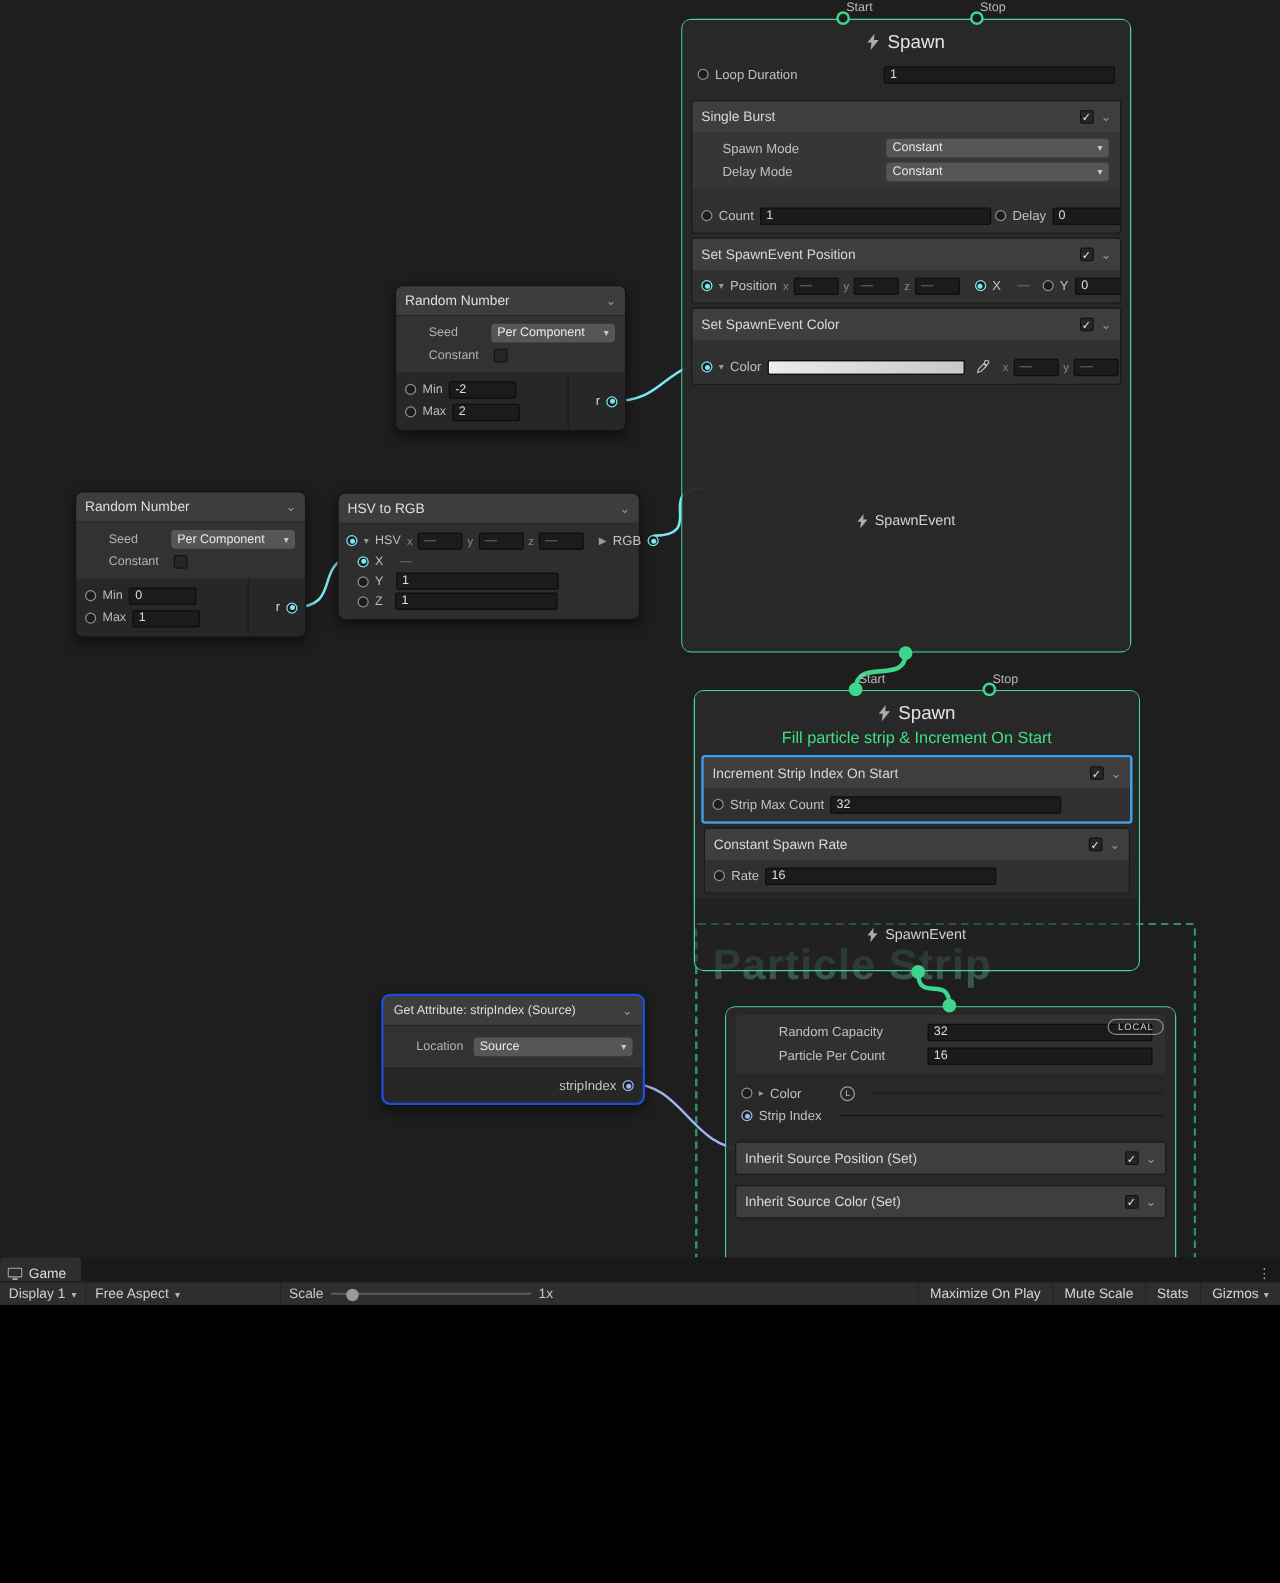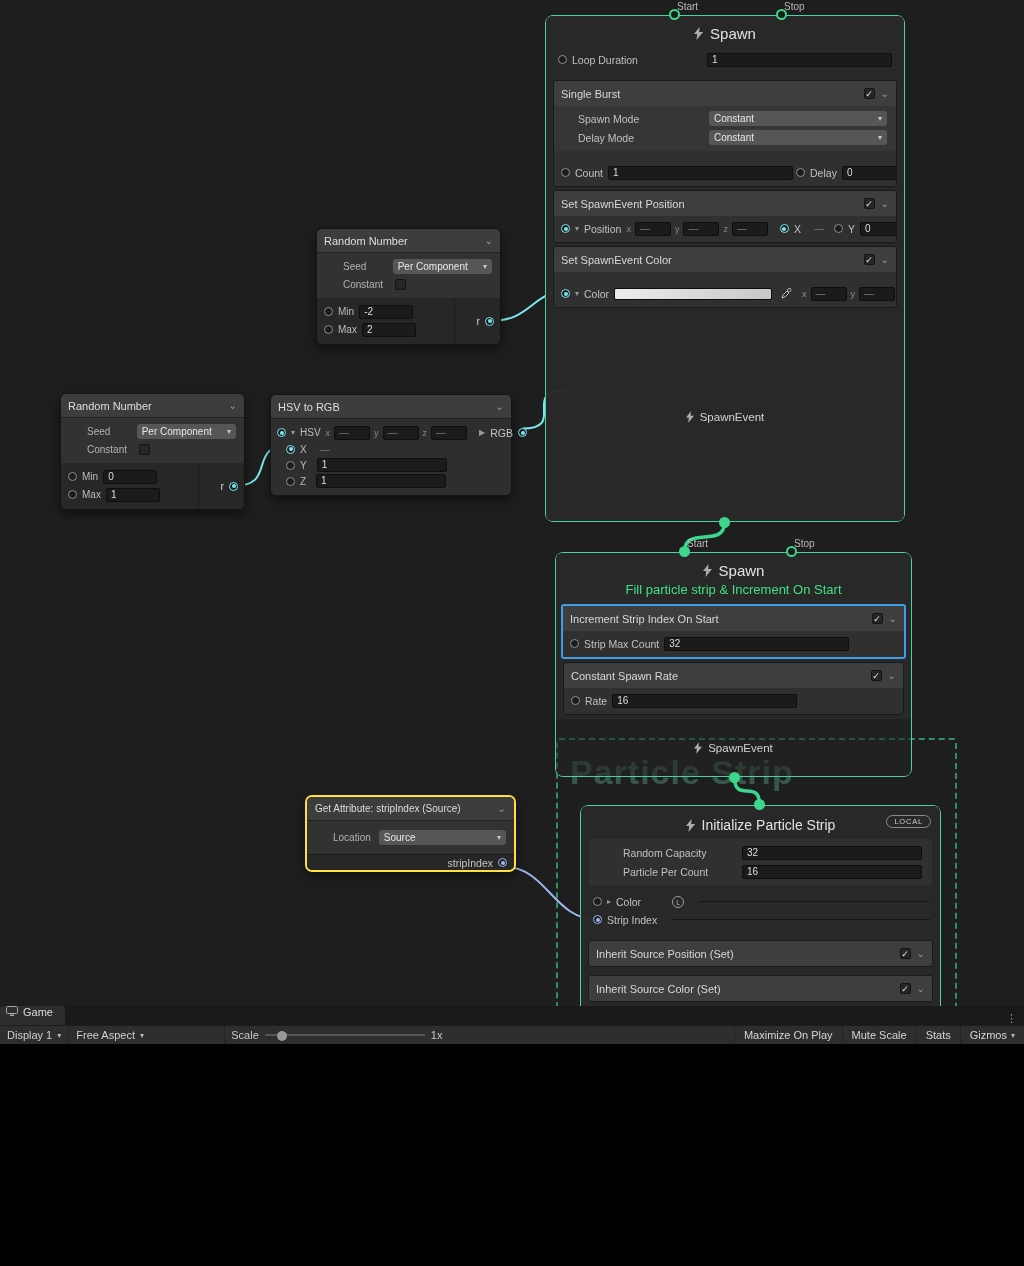--- a/index.html
+++ b/index.html
@@ -62,27 +62,27 @@
 .blk-body.gap-top{padding-top:13px}
 .axes{margin-left:auto;display:flex;align-items:center;gap:4px;margin-right:2px}
 .ax{color:#8a8a8a;font-size:9px}
 .colorbar{margin-left:auto;width:158px;height:12px;border:1px solid #0e0e0e;border-radius:2px;background:linear-gradient(to right,#ececec,#c8c8c8)}
 .badge{position:absolute;right:9px;top:9px;border:1px solid #8a8a8a;border-radius:8px;padding:1px 7px;font-size:7.5px;letter-spacing:.8px;color:#cfcfcf}
 .init-panel{margin:6px 8px 4px;background:#303030;border-radius:3px;padding:5px 8px 6px 34px;display:flex;flex-direction:column;gap:2px}
 .ctx-ports{padding:3px 10px 4px 12px;display:flex;flex-direction:column;gap:1px}
 .lcirc{width:12px;height:12px;border:1px solid #9a9a9a;border-radius:50%;font-size:7px;line-height:11px;text-align:center;color:#bbb;margin-left:26px;flex:none}
 .uline{flex:1;height:1px;background:#161616;margin-left:10px}
 
-.ga{position:absolute;z-index:4;background:#2e2e2e;border:2px solid #fde047;border-radius:7px;font-size:10.5px;color:#c4c4c4;box-shadow:0 4px 10px rgba(0,0,0,.5);white-space:nowrap}
+.ga{position:absolute;z-index:4;background:#2e2e2e;border:2px solid #1d4ed8;border-radius:7px;font-size:10.5px;color:#c4c4c4;box-shadow:0 4px 10px rgba(0,0,0,.5);white-space:nowrap}
 .ga-h{height:24px;display:flex;align-items:center;gap:6px;padding:0 8px;background:#3d3d3d;border-radius:5px 5px 0 0;color:#dedede;font-size:10px;border-bottom:1px solid #222}
 .ga-body{padding:9px 8px;display:flex;align-items:center;gap:8px;background:#323232}
-.ga-foot{height:16px;background:#272727;border-radius:0 0 5px 5px;display:flex;align-items:center;justify-content:flex-end;gap:5px;padding:0 7px;border-top:1px solid #1c1c1c}
+.ga-foot{height:28px;background:#272727;border-radius:0 0 5px 5px;display:flex;align-items:center;justify-content:flex-end;gap:5px;padding:0 7px;border-top:1px solid #1c1c1c}
 
 .tabbar{position:absolute;left:0;top:1006px;width:1024px;height:19px;background:#191919;z-index:10;display:flex;align-items:flex-end}
-.tab{height:19px;display:flex;align-items:flex-start;gap:5px;padding:0 12px 0 6px;background:#2e2e2e;color:#dcdcdc;font-size:11px;border-radius:3px 3px 0 0}
+.tab{height:19px;display:flex;align-items:flex-end;gap:5px;padding:0 12px 0 6px;background:#2e2e2e;color:#dcdcdc;font-size:11px;border-radius:3px 3px 0 0}
 .tab-ellipsis{margin-left:auto;color:#aaa;padding:0 7px;font-size:11px}
 .ctrlbar{position:absolute;left:0;top:1025px;width:1024px;height:19px;background:#2e2e2e;border-top:1px solid #1d1d1d;z-index:10;display:flex;align-items:center;color:#cfcfcf;font-size:11px}
 .tb-dd{height:100%;display:flex;align-items:center;gap:5px;padding:0 7px;border-right:1px solid #242424}
 .tb-dd .arr{font-size:8px;color:#b5b5b5}
 .tb-dd.wide{width:156px;}
 .tb-label{padding:0 6px;color:#c8c8c8}
 .slider{position:relative;width:160px;height:100%;display:flex;align-items:center}
 .track{width:100%;height:2px;background:#555}
 .knob{position:absolute;left:12px;top:4.5px;width:10px;height:10px;border-radius:50%;background:#999}
 .tb-right{margin-left:auto;display:flex;align-items:center;height:100%}
@@ -444,26 +444,20 @@
     <div class="ga-foot">
       <span>stripIndex</span>
       <span class="port bl on"></span>
     </div>
   </div>
 
   <div class="ctx" style="left:580px;top:805px;width:361px;height:210px">
     <span class="flow on" style="left:173px;top:-7px"></span>
     <span class="badge">LOCAL</span>
     <div class="ctx-main fill">
-      <div class="ctx-title sm">
-        <svg width="9" height="13" viewBox="0 0 9 13">
-              <path d="M5.5 0 L0 7 h3.2 L2.5 13 L9 5 H5.2 Z" fill="#a8b0ac"></path>
-            </svg>
-        <span>Initialize Particle Strip</span>
-      </div>
       <div class="init-panel">
         <div class="brow">
               <span class="lbl">Random Capacity</span>
               <span class="fld main2">32</span>
             </div>
         <div class="brow">
               <span class="lbl">Particle Per Count</span>
               <span class="fld main2">16</span>
             </div>
       </div>

